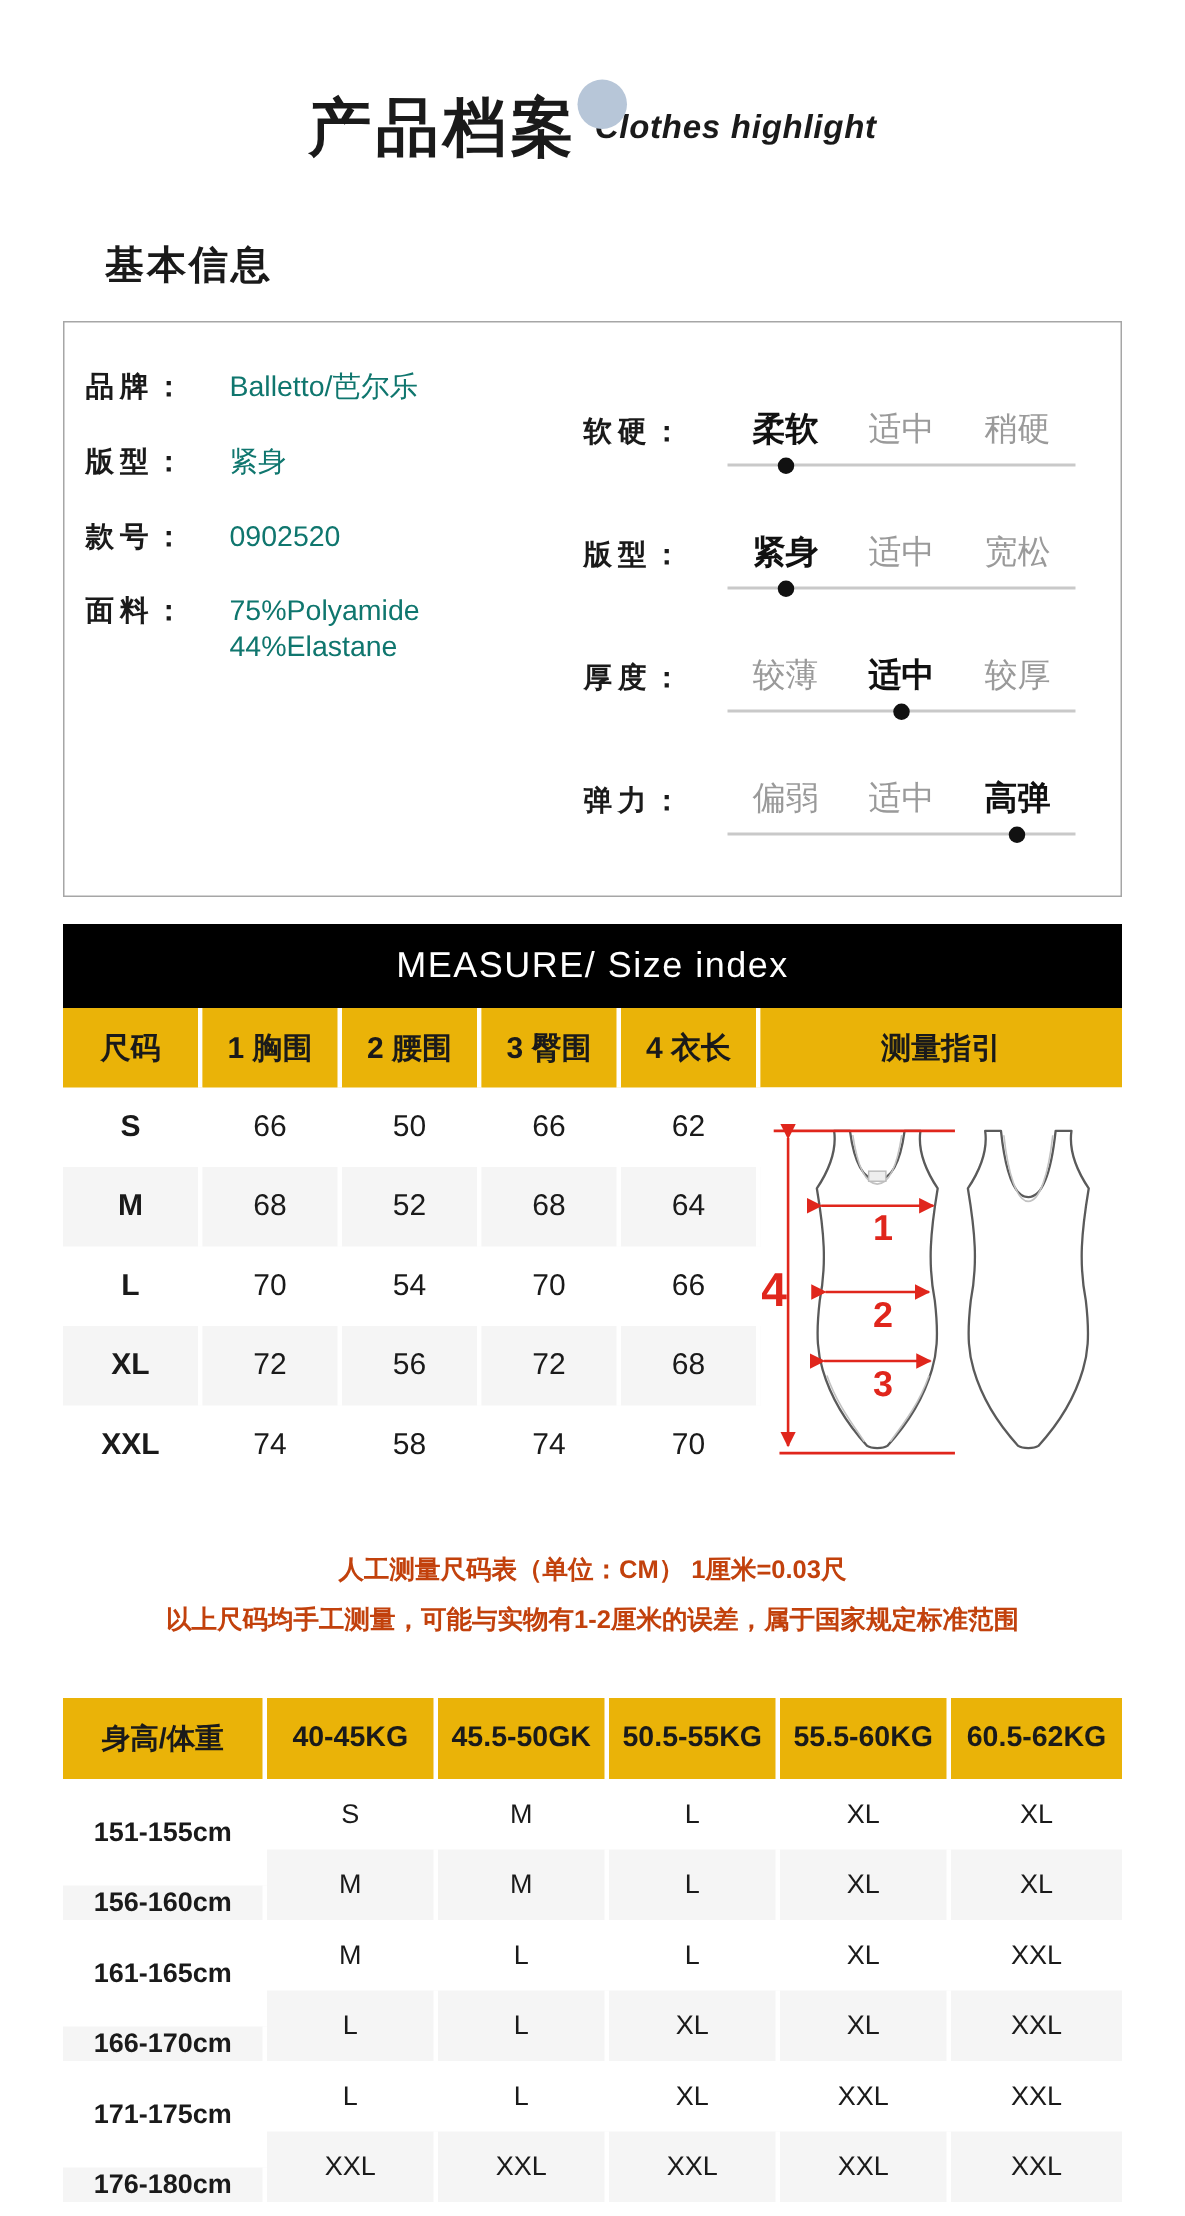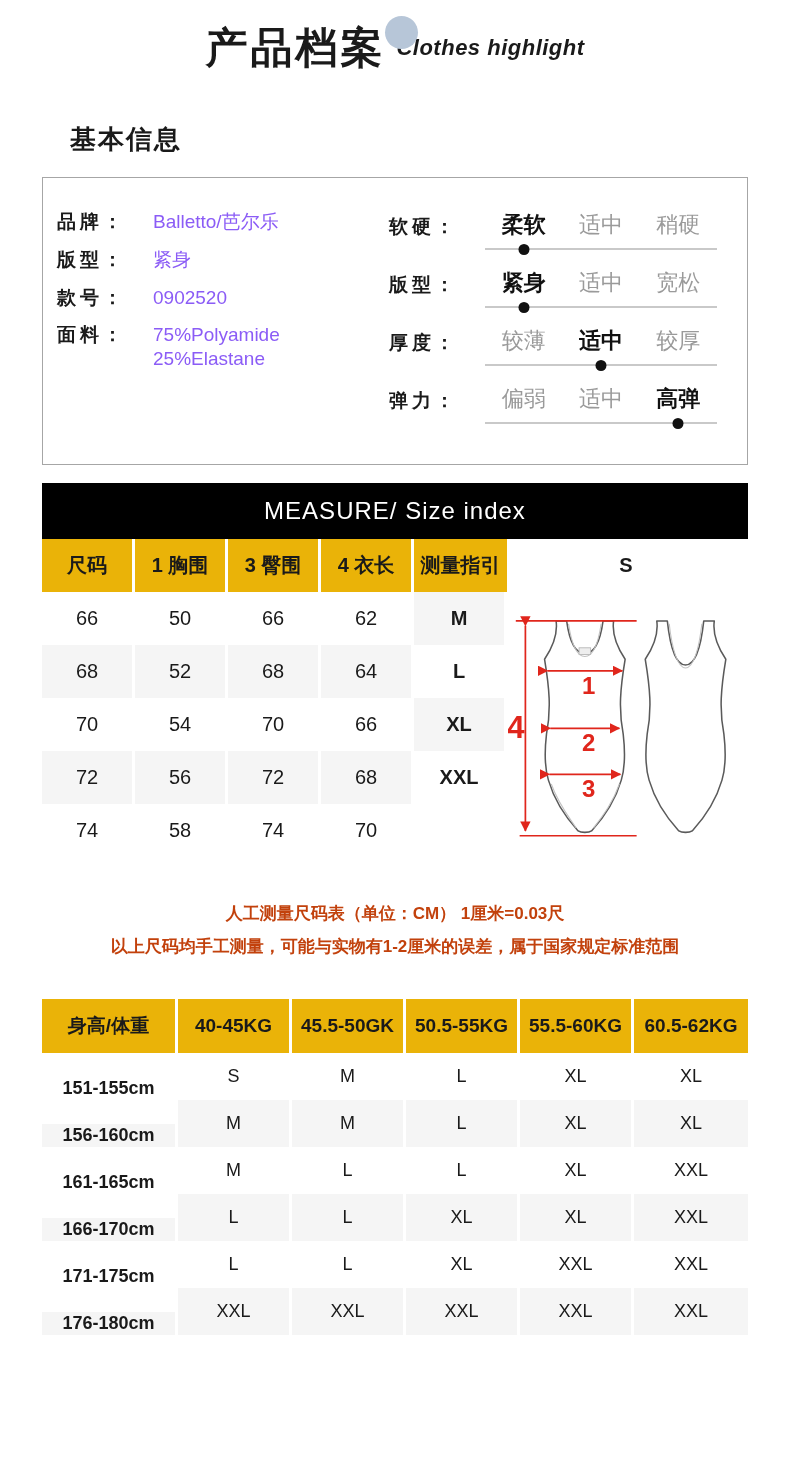--- a/index.html
+++ b/index.html
@@ -3,35 +3,35 @@
 <meta charset="utf-8">
 <style>
   * { margin:0; padding:0; box-sizing:border-box; }
   html,body { background:#fff; }
   body {
     width:790px; min-height:1477px; margin:0 auto;
     font-family:"Liberation Sans","DejaVu Sans",sans-serif;
     color:#1a1a1a;
   }
   
-  .hdr { display:flex; justify-content:center; align-items:center; padding-top:20px; }
+  .hdr { display:flex; justify-content:center; align-items:center; padding-top:57px; }
   .hdr .title { font-size:42px; font-weight:700; letter-spacing:3px; }
   .hdr .dot { width:33px; height:33px; border-radius:50%; background:#b7c6d8; position:relative; top:-16px; }
   .hdr .sub { font-size:22px; font-style:italic; font-weight:700; margin-left:-22px; letter-spacing:0.5px; }
   
   .sec { margin:46px 0 0 70px; font-size:26px; font-weight:700; letter-spacing:2px; }
   .sec small { font-size:17px; color:#9a9a9a; font-weight:400; letter-spacing:2px; margin-left:10px; }
   
   .info-box { margin:20px 42px 0; border:1px solid #a6a6a6; padding:32px 16px 34px 14px; display:flex; }
-  .info-left { width:332px; display:flex; flex-direction:column; gap:14px; }
+  .info-left { width:332px; display:flex; flex-direction:column; gap:26px; }
   .f-row { display:flex; font-size:19px; line-height:1.25; }
   .f-label { width:96px; font-weight:700; letter-spacing:4px; flex:none; }
-  .f-value { color:#8b5cf6; }
+  .f-value { color:#0f766e; }
   .info-right { flex:1; display:flex; flex-direction:column; gap:12px; padding-right:14px; }
-  .s-row { display:flex; align-items:flex-start; font-size:19px; }
+  .s-row { display:flex; align-items:flex-start; font-size:19px;margin-top:24px; }
   .s-label { width:96px; font-weight:700; letter-spacing:4px; flex:none; margin-top:4px; }
   .slider { flex:1; }
   .opts { display:flex; }
   .opt { width:33.33%; text-align:center; color:#9a9a9a; font-size:22px; }
   .opt.sel { color:#111; font-weight:700; }
   .track { position:relative; height:13px; margin-top:3px; }
   .track::before { content:""; position:absolute; left:0; right:0; top:5px; height:2px; background:#c9c9c9; }
   .knob { position:absolute; top:1px; width:11px; height:11px; background:#111; border-radius:50%; transform:translateX(-50%); }
   
   .tbl { margin:18px 42px 0; }
@@ -85,21 +85,21 @@
         <span class="f-value">紧身</span>
       </div>
       <div class="f-row">
         <span class="f-label">款号：</span>
         <span class="f-value">0902520</span>
       </div>
       <div class="f-row">
         <span class="f-label">面料：</span>
         <span class="f-value">
           <span>75%Polyamide</span><br>
-          <span>25%Elastane</span>
+          <span>44%Elastane</span>
         </span>
       </div>
     </div>
 
     <div class="info-right">
       <div class="s-row">
         <span class="s-label">软硬：</span>
         <div class="slider">
           <div class="opts">
             <span class="opt sel">柔软</span>
@@ -152,20 +152,21 @@
       </div>
     </div>
   </div>
 
 
   <div class="tbl">
     <div class="tbl-title">MEASURE/ Size index</div>
     <div class="grid mgrid">
       <div class="c h">尺码</div>
       <div class="c h">1 胸围</div>
+      <div class="c h">2 腰围</div>
       <div class="c h">3 臀围</div>
       <div class="c h">4 衣长</div>
       <div class="c h last">测量指引</div>
 
       <div class="guide" style="grid-column:6;grid-row:2/7;">
         <svg width="240" height="257" viewBox="0 0 250 268">
           <defs>
             <marker id="ra" markerWidth="8" markerHeight="8" refX="5.5" refY="3" orient="auto">
               <path d="M0,0 L6,3 L0,6 z" fill="#e0261c"></path>
             </marker>

